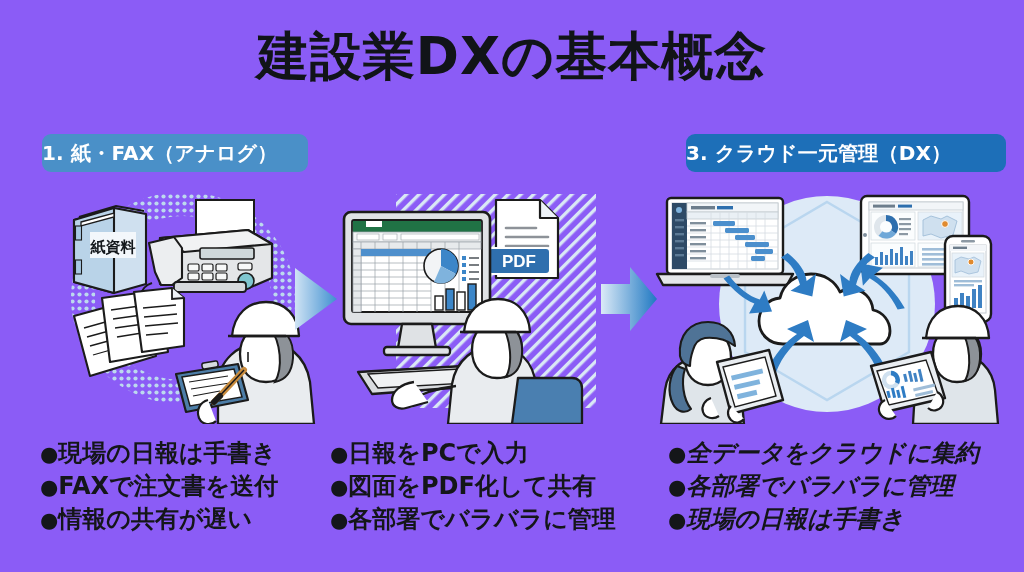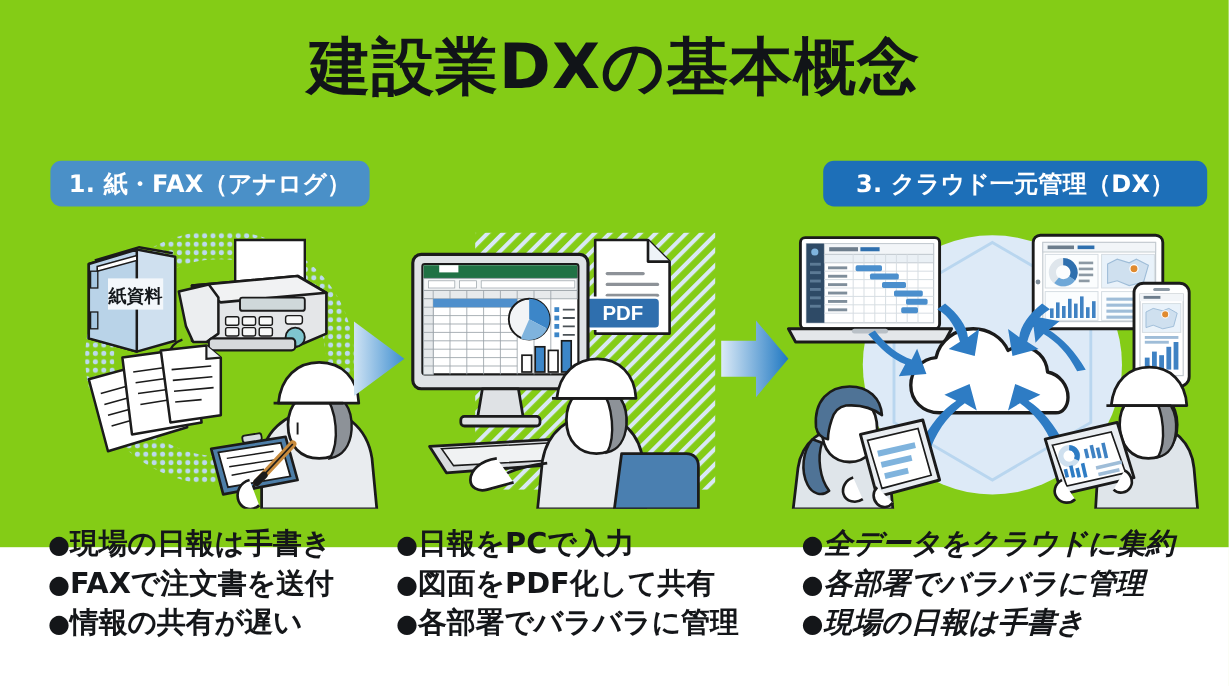--- a/index.html
+++ b/index.html
@@ -3,37 +3,37 @@
 <meta charset="utf-8">
 <title>建設業DXの基本概念</title>
 <style>
   * { box-sizing: border-box; margin: 0; padding: 0; }
   html, body {
     width: 1024px; height: 572px;
     background: #ffffff;
     font-family: "Liberation Sans", "DejaVu Sans", sans-serif;
     overflow: hidden;
   }
-  #stage { position: relative; width: 1024px; height: 456px; background: #84cc16; }
+  #stage { position: relative; width: 1024px; height: 572px; background: #8b5cf6; }
 
   
   .title {
     position: absolute; left: 0; top: 28px; width: 1024px;
     text-align: center;
     font-size: 52px; font-weight: 900; letter-spacing: 1px;
     color: #111418;
     font-family: "DejaVu Sans", "Liberation Sans", sans-serif;
     line-height: 1.1;
   }
 
   
   .badge {
     position: absolute; top: 134px; height: 38px;
     border-radius: 9px;
-    display: flex; align-items: center; justify-content: center;
+    display: flex; align-items: center; justify-content: flex-start;
     color: #ffffff; font-weight: 800; font-size: 20px;
     letter-spacing: .2px; white-space: nowrap;
     font-family: "DejaVu Sans", "Liberation Sans", sans-serif;
   }
   #badge-1 { left: 42px;  width: 266px; background: #4a90c8; }
   #badge-2 { left: 340px; width: 265px; background: #3485c6; }
   #badge-3 { left: 686px; width: 320px; background: #1d6fb8; }
 
   
   .panel { position: absolute; top: 186px; height: 238px; }

